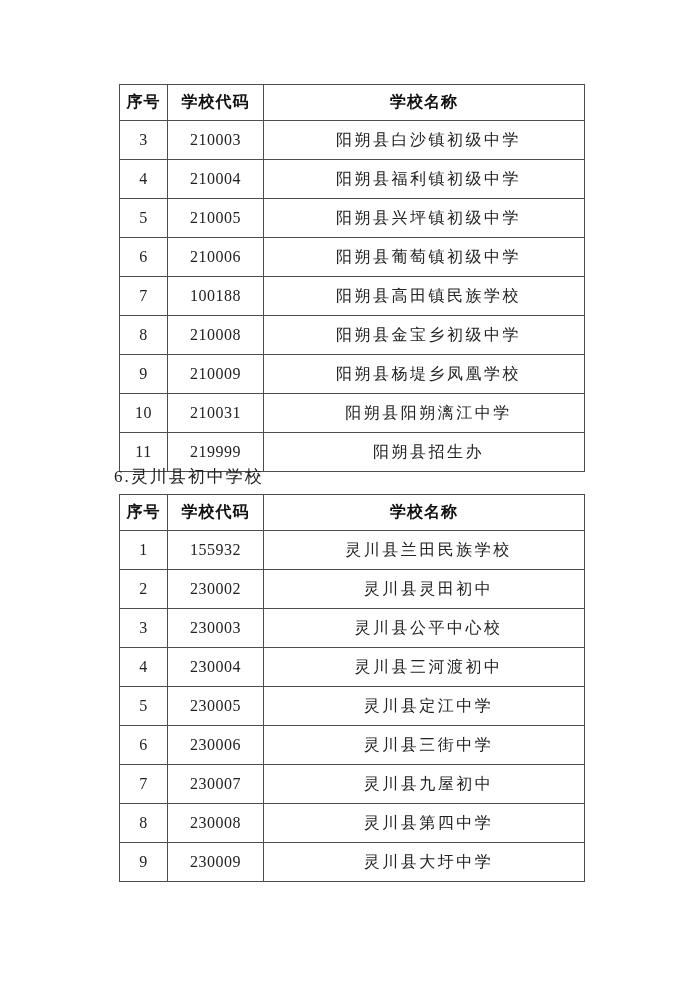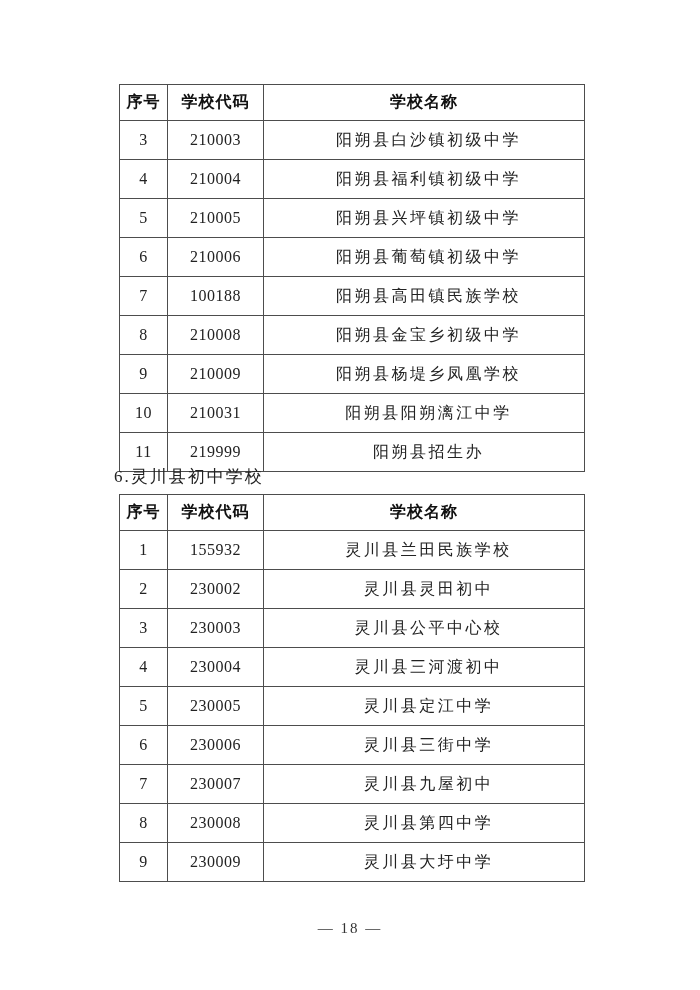--- a/index.html
+++ b/index.html
@@ -204,15 +204,14 @@
           <td class="cell-name">灵川县第四中学</td>
         </tr>
         <tr>
           <td class="cell-serial">9</td>
           <td class="cell-code">230009</td>
           <td class="cell-name">灵川县大圩中学</td>
         </tr>
       </tbody>
     </table>
 
-  <div class="page-footer">— 18 —</div>
 
 </div>
 
 </body></html>

